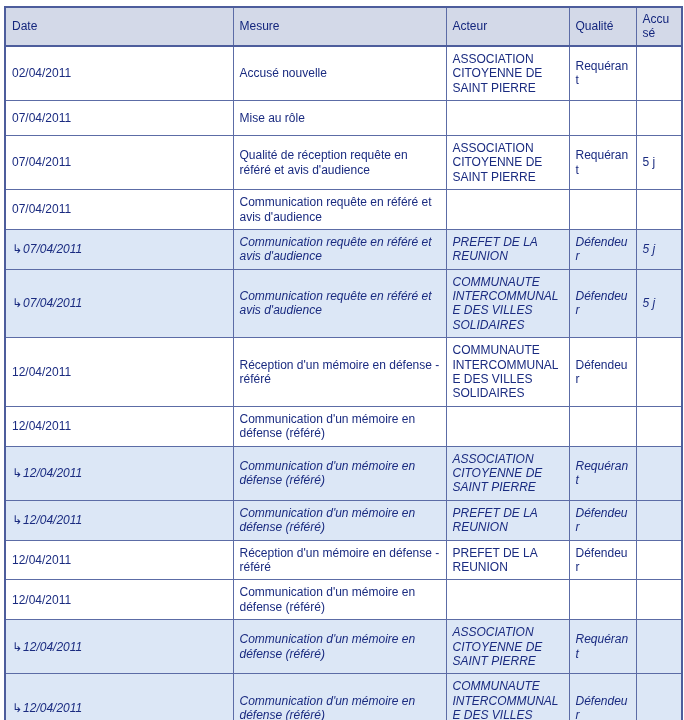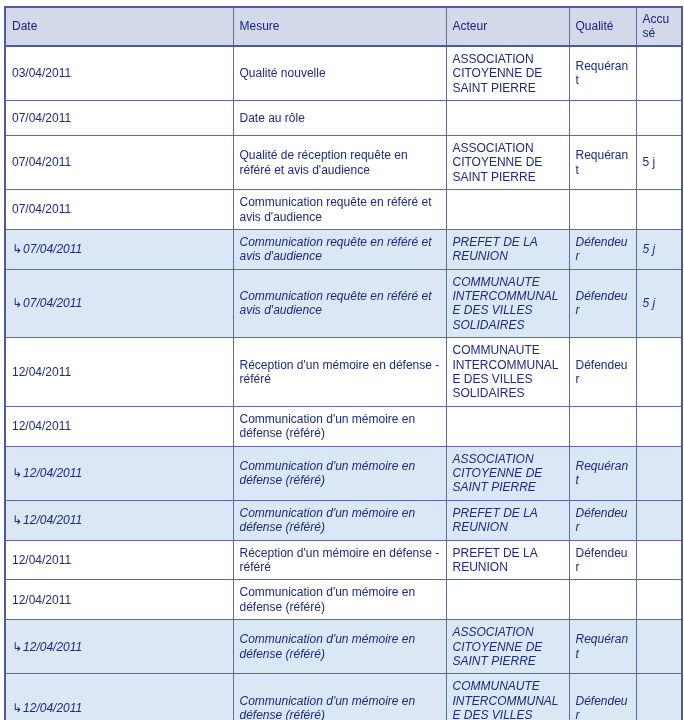--- a/index.html
+++ b/index.html
@@ -75,29 +75,29 @@
       <tr>
         <th>Date</th>
         <th>Mesure</th>
         <th>Acteur</th>
         <th>Qualité</th>
         <th>Accusé</th>
       </tr>
     </thead>
     <tbody id="rows-body">
         <tr>
-    <td><span class="date-text">03/04/2011</span></td>
-    <td>Qualité nouvelle</td>
+    <td><span class="date-text">02/04/2011</span></td>
+    <td>Accusé nouvelle</td>
     <td>ASSOCIATION CITOYENNE DE SAINT PIERRE</td>
     <td>Requérant</td>
     <td></td>
   </tr>
         <tr>
     <td><span class="date-text">07/04/2011</span></td>
-    <td>Date au rôle</td>
+    <td>Mise au rôle</td>
     <td></td>
     <td></td>
     <td></td>
   </tr>
         <tr>
     <td><span class="date-text">07/04/2011</span></td>
     <td>Qualité de réception requête en référé et avis d'audience</td>
     <td>ASSOCIATION CITOYENNE DE SAINT PIERRE</td>
     <td>Requérant</td>
     <td>5 j</td>

